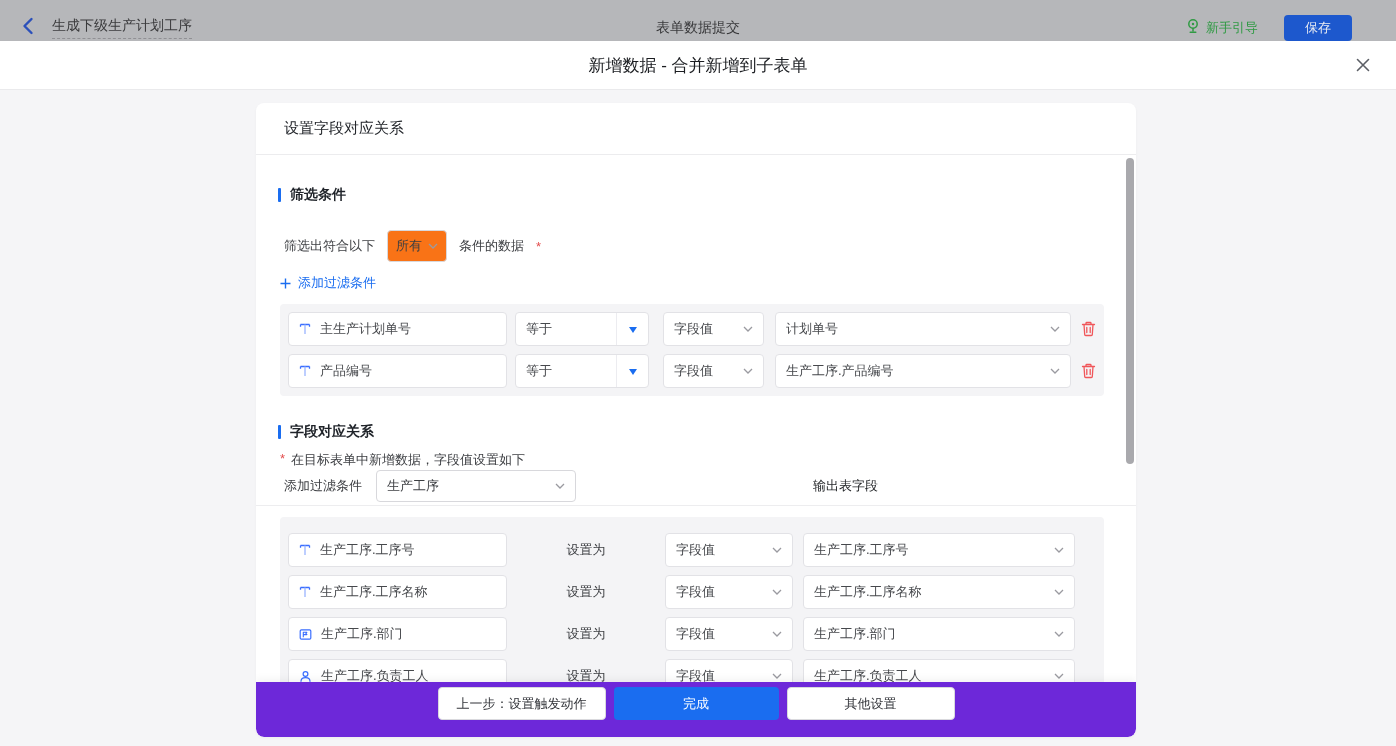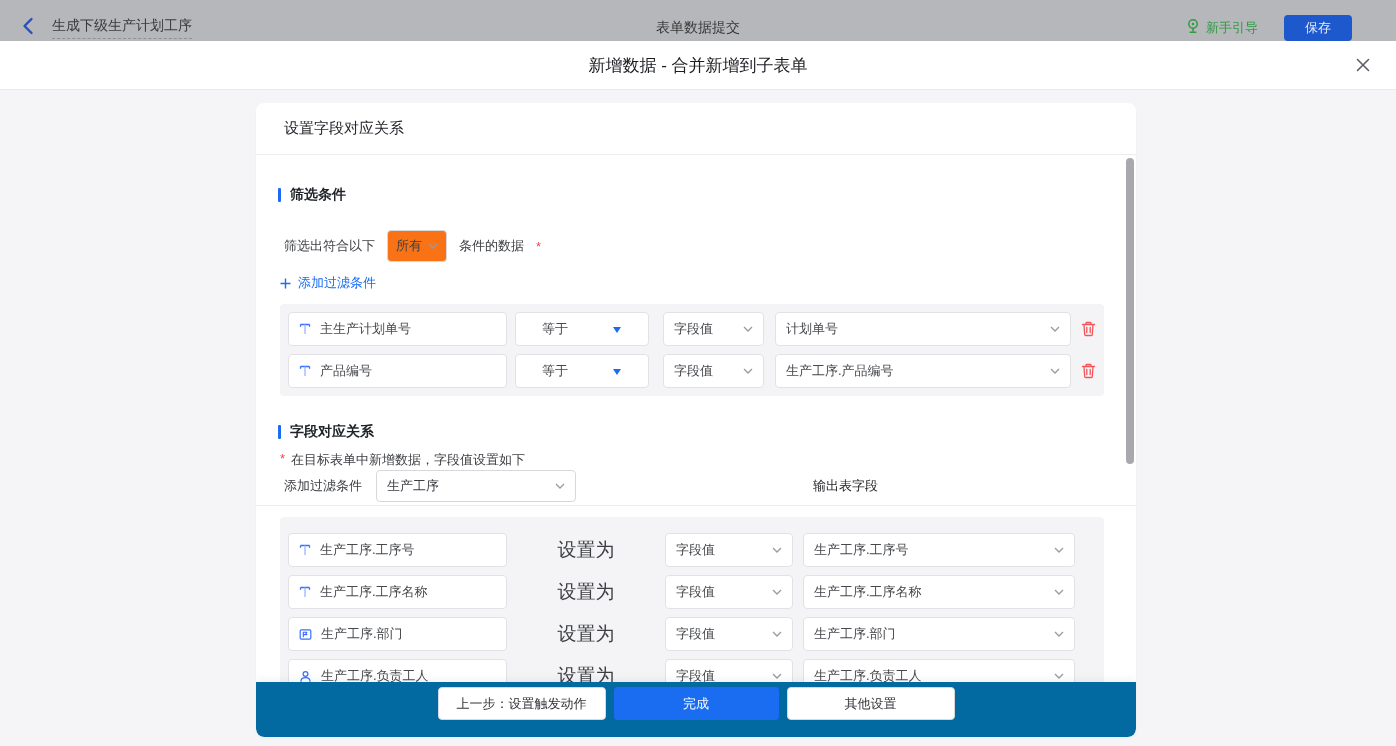--- a/index.html
+++ b/index.html
@@ -33,42 +33,42 @@
   .req { color:#e34d4d; font-size:13px; }
 
   .add-link { position:absolute; left:24px; top:171px; font-size:13px; color:#1a6df0; cursor:pointer; display:flex; align-items:center; gap:7px; }
 
   .panel { position:absolute; left:24px; width:824px; background:#f4f4f6; border-radius:4px; }
   .panel1 { top:201px; height:92px; padding:8px; }
   .panel2 { top:414px; height:262px; padding:16px 8px 8px 8px; }
   .prow { display:flex; align-items:center; margin-bottom:8px; }
   .box { display:flex; align-items:center; height:34px; background:#fff; border:1px solid #e2e2e6; border-radius:4px; padding:0 10px; font-size:13px; color:#46484c; flex:none; }
   .fbox { width:219px; gap:9px; }
-  .opbox { width:134px; margin-left:8px; padding:16px; cursor:pointer; }
+  .opbox { width:134px; margin-left:8px; padding:0; cursor:pointer; }
   .op-label { flex:1; padding:0 10px; }
   .op-caret { width:32px; height:100%; border-left:1px solid #ececf0; display:flex; align-items:center; justify-content:center; }
   .tri-down { width:0; height:0; border:4.5px solid transparent; border-top:6px solid #1a6df0; margin-top:6px; }
   .vtbox { width:101px; margin-left:14px; cursor:pointer; }
   .valbox { width:296px; margin-left:11px; cursor:pointer; }
   .chev { margin-left:auto; flex:none; display:flex; }
   .trash { margin-left:10px; cursor:pointer; display:flex; }
 
   .subtitle { position:absolute; left:24px; top:348px; font-size:13px; color:#3c3e42; display:flex; gap:6px; align-items:flex-start; }
   .target-row { position:absolute; left:28px; top:367px; display:flex; align-items:center; gap:14px; font-size:13px; color:#3c3e42; }
   .target-select { width:200px; height:32px; border:1px solid #d8d8dc; border-radius:4px; background:#fff; display:flex; align-items:center; padding:0 10px; font-size:13px; color:#3c3e42; cursor:pointer; }
   .out-head { position:absolute; left:557px; top:374px; font-size:13px; color:#26282b; }
   .divider { position:absolute; left:0; top:402px; width:100%; height:1px; background:#ededef; }
 
-  .setto { width:158px; text-align:center; font-size:19px; color:#3c3e42; flex:none; }
+  .setto { width:158px; text-align:center; font-size:13px; color:#3c3e42; flex:none; }
   .vt2box { width:128px; cursor:pointer; }
   .out2box { width:272px; margin-left:10px; cursor:pointer; }
 
   .scroll-thumb { position:absolute; left:870px; top:55px; width:8px; height:306px; background:#a9a9ad; border-radius:4px; cursor:pointer; }
 
-  .card-foot { position:absolute; left:0; top:579px; width:880px; height:55px; background:#0369a1; border-radius:0 0 8px 8px; box-shadow:0 -3px 8px rgba(0,0,0,.05); display:flex; justify-content:center; gap:8px; padding-top:5px; }
+  .card-foot { position:absolute; left:0; top:579px; width:880px; height:55px; background:#6d28d9; border-radius:0 0 8px 8px; box-shadow:0 -3px 8px rgba(0,0,0,.05); display:flex; justify-content:center; gap:8px; padding-top:5px; }
   .foot-btn { height:33px; border-radius:4px; font-size:13px; cursor:pointer; }
   .btn-plain { width:168px; background:#fff; border:1px solid #d9d9dd; color:#33353a; }
   .btn-primary { width:165px; background:#1a6df0; border:none; color:#fff; }
 </style>
 </head>
 <body>
 
 <header class="topbar">
   <span class="back-btn">
     <span>

